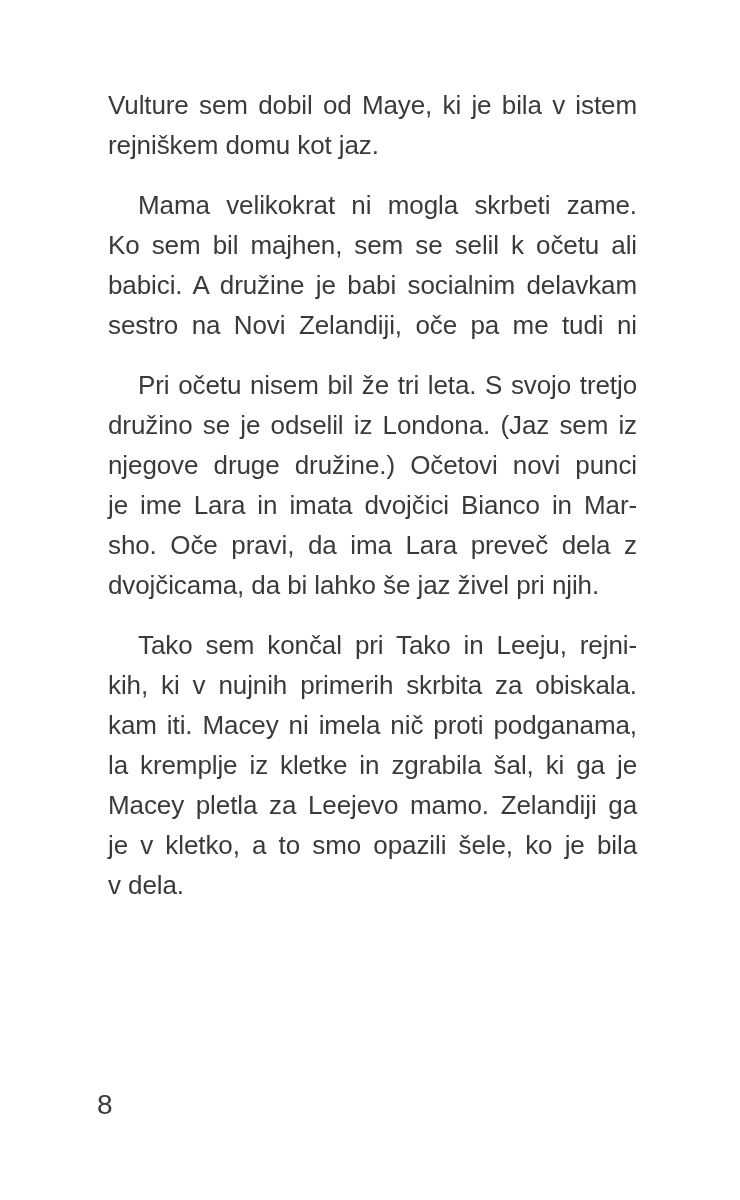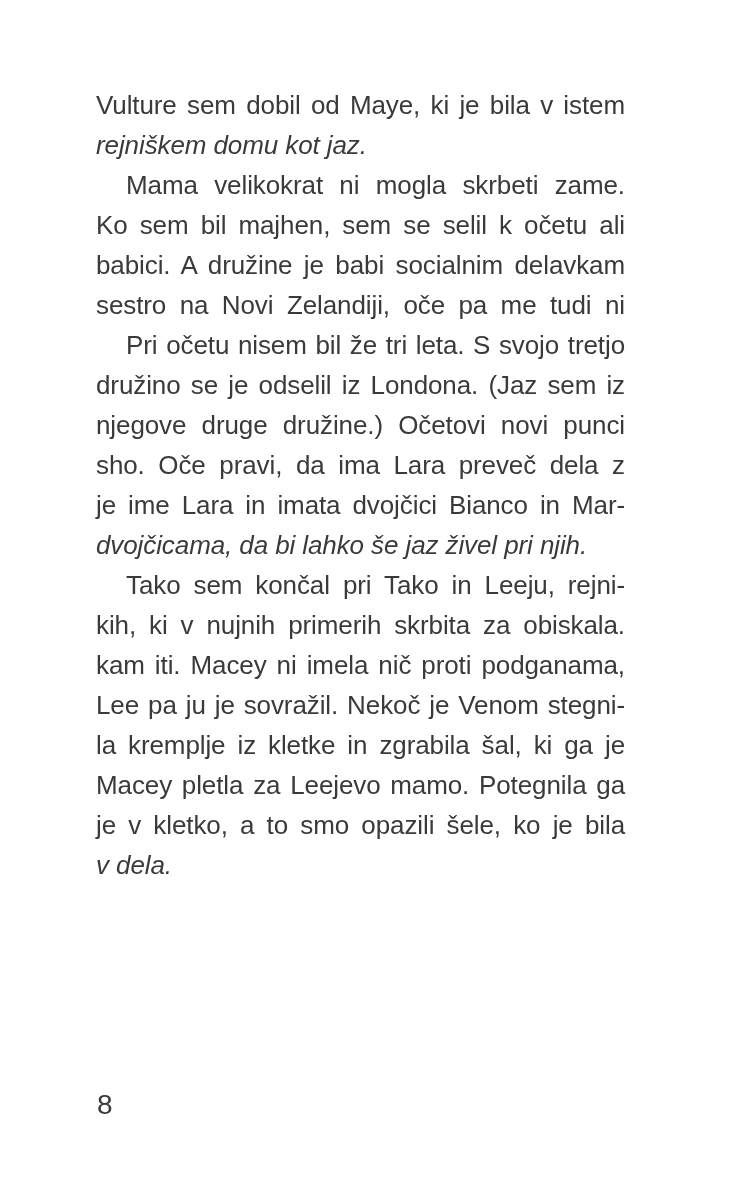--- a/index.html
+++ b/index.html
@@ -10,37 +10,37 @@
   }
   .book-page {
     position: relative;
     width: 740px; height: 1200px;
     background: #ffffff;
     font-family: "Liberation Sans", sans-serif;
     color: #3a3a3a;
   }
   .text-block {
     position: absolute;
-    left: 96px; top: 85px;
+    left: 108px; top: 85px;
     width: 529px;
   }
   .line {
     font-size: 26px;
     line-height: 40px;
     letter-spacing: -0.1px;
     text-align: justify;
     text-align-last: justify;
     white-space: normal;
   }
   .line.end {
     text-align-last: left;
-    font-style: italic;
   }
   .line.indent {
     text-indent: 30px;
+    margin-top: 20px;
   }
   .page-number {
     position: absolute;
     left: 97px; top: 1085px;
     font-size: 28px;
     line-height: 40px;
     letter-spacing: 0;
   }
 </style>
 </head>
@@ -59,32 +59,31 @@
       <div class="line indent">Mama velikokrat ni mogla skrbeti zame.</div>
       <div class="line">Ko sem bil majhen, sem se selil k očetu ali</div>
       <div class="line">babici. A družine je babi socialnim delavkam</div>
       <div class="line">sestro na Novi Zelandiji, oče pa me tudi ni</div>
     </div>
 
     <div>
       <div class="line indent">Pri očetu nisem bil že tri leta. S svojo tretjo</div>
       <div class="line">družino se je odselil iz Londona. (Jaz sem iz</div>
       <div class="line">njegove druge družine.) Očetovi novi punci</div>
+      <div class="line">je ime Lara in imata dvojčici Bianco in Mar-</div>
       <div class="line">sho. Oče pravi, da ima Lara preveč dela z</div>
-      <div class="line">je ime Lara in imata dvojčici Bianco in Mar-</div>
       <div class="line end">dvojčicama, da bi lahko še jaz živel pri njih.</div>
     </div>
 
     <div>
       <div class="line indent">Tako sem končal pri Tako in Leeju, rejni-</div>
       <div class="line">kih, ki v nujnih primerih skrbita za obiskala.</div>
       <div class="line">kam iti. Macey ni imela nič proti podganama,</div>
-      <div class="line">Lee pa ju je sovražil. Nekoč je Venom stegni-</div>
       <div class="line">la kremplje iz kletke in zgrabila šal, ki ga je</div>
-      <div class="line">Macey pletla za Leejevo mamo. Potegnila ga</div>
+      <div class="line">Macey pletla za Leejevo mamo. Zelandiji ga</div>
       <div class="line">je v kletko, a to smo opazili šele, ko je bila</div>
       <div class="line end">v dela.</div>
     </div>
 
   </div>
 
   <div class="page-number">8</div>
 
 </div>
 

